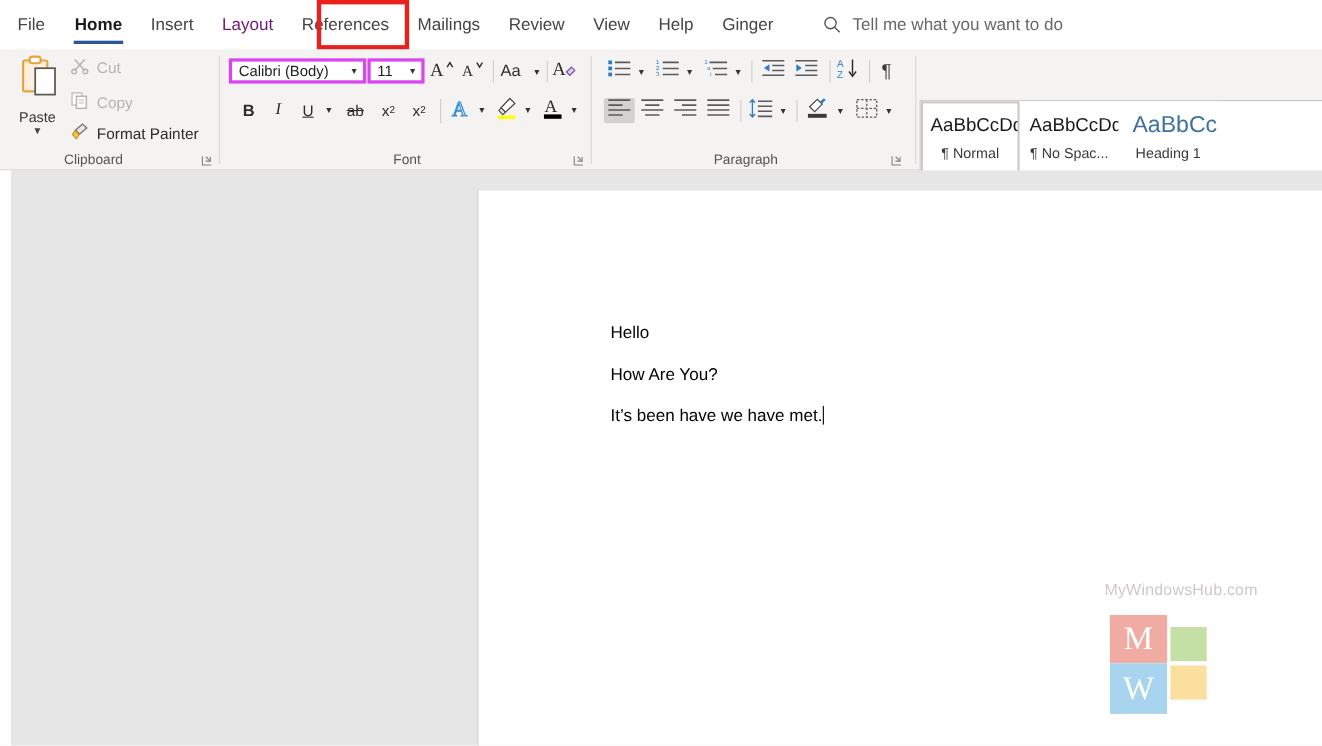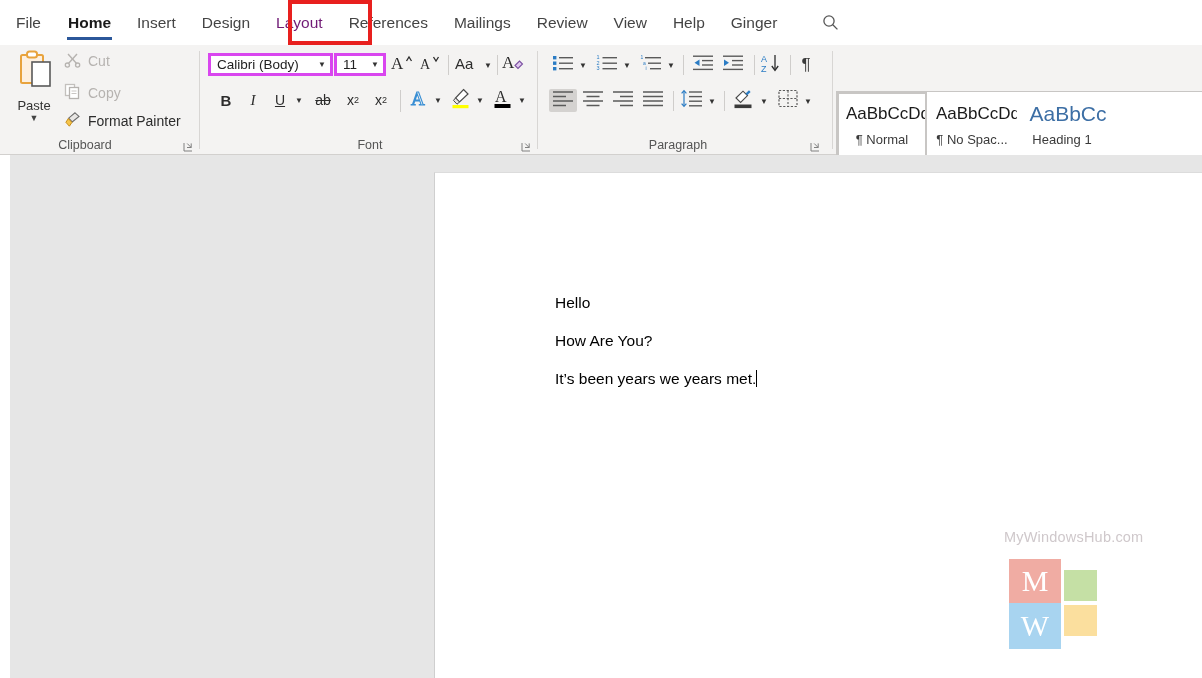--- a/index.html
+++ b/index.html
@@ -338,23 +338,20 @@
 
     <div class="tab active">
       <span>Home</span>
       <span class="tab-underline"></span>
     </div>
 
     <div class="tab">
       <span>Insert</span>
     </div>
 
-    <div class="tab">
-      <span>Design</span>
-    </div>
 
     <div class="tab highlighted">
       <span>Layout</span>
     </div>
 
     <div class="tab">
       <span>References</span>
     </div>
 
     <div class="tab">
@@ -377,20 +374,21 @@
       <span>Ginger</span>
     </div>
 
     <div class="tellme">
       <span>
         <svg width="17" height="17" viewBox="0 0 17 17">
           <circle cx="7" cy="7" r="5.1" fill="none" stroke="#555" stroke-width="1.3"></circle>
           <line x1="10.8" y1="10.8" x2="15.4" y2="15.4" stroke="#555" stroke-width="1.3"></line>
         </svg>
       </span>
+      <span>Tell me what you want to do</span>
     </div>
   </div>
 
   <div class="tab-highlight-box"></div>
 
   <div class="ribbon">
 
     <div class="grp" style="left:0px; width:200px;">
 
       <div class="paste-btn">
@@ -782,21 +780,21 @@
 
     <div class="page">
       <div class="doc-lines">
         <div>
           <span class="doc-line">Hello</span>
         </div>
         <div>
           <span class="doc-line">How Are You?</span>
         </div>
         <div>
-          <span class="doc-line">It’s been years we years met.</span><span class="caret-bar"></span>
+          <span class="doc-line">It’s been have we have met.</span><span class="caret-bar"></span>
         </div>
       </div>
 
       <div class="watermark" style="left:569px; top:356px;text-decoration:underline;">
         <span class="wm-text">MyWindowsHub.com</span>
         <div class="wm-logo">
           <div class="wm-q" style="left:0px; top:8px; width:52px; height:44px; background:#f0aca3;">M</div>
           <div class="wm-q" style="left:0px; top:52px; width:52px; height:46px; background:#a8d4f0;">W</div>
           <div style="position:absolute; left:55px; top:19px; width:33px; height:31px; background:#c5e0a5;"></div>
           <div style="position:absolute; left:55px; top:54px; width:33px; height:31px; background:#fbdf9e;"></div>

